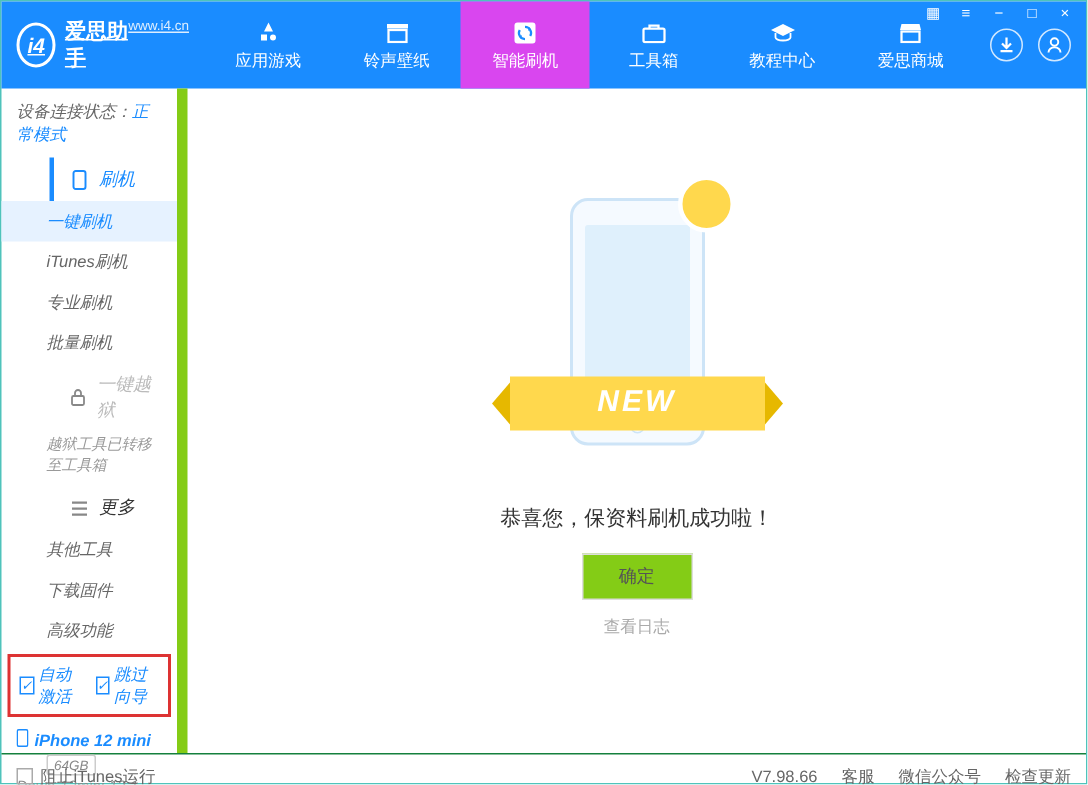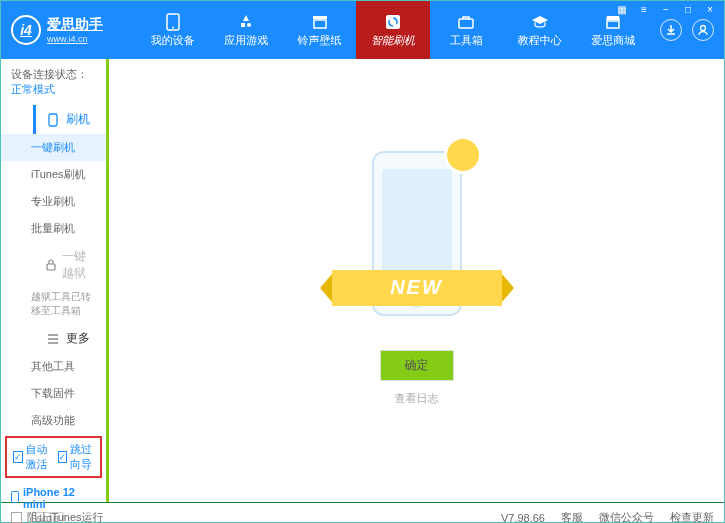--- a/index.html
+++ b/index.html
@@ -3,35 +3,35 @@
 <meta charset="utf-8">
 <style>
 * { margin: 0; padding: 0; box-sizing: border-box; }
 body { font-family: "Microsoft YaHei", Arial, sans-serif; font-size: 12px; color: #333; background: #fff; width: 725px; height: 523px; overflow: hidden; position: relative; }
 .outer-border { border: 1px solid #4fc3bb; width: 725px; height: 523px; }
 
 
 .header { background: #1a8cff; height: 58px; display: flex; align-items: stretch; color: #fff; }
 .logo-area { display: flex; align-items: center; padding: 0 10px; gap: 6px; width: 135px; text-decoration: underline; }
 .logo-circle { width: 30px; height: 30px; border: 2px solid #fff; border-radius: 50%; display: flex; align-items: center; justify-content: center; font-weight: bold; font-style: italic; font-size: 14px; }
-.logo-text { display: flex; flex-direction: column; }
+.logo-text { display: flex; flex-direction: row; }
 .logo-title { font-size: 14px; font-weight: bold; }
 .logo-sub { font-size: 9px; opacity: 0.85; }
 .nav { display: flex; flex: 1; }
 .nav-item { flex: 1; display: flex; flex-direction: column; align-items: center; justify-content: center; gap: 2px; cursor: pointer; font-size: 11px; }
-.nav-item.active { background: #b91c1c; font-style: italic; }
+.nav-item.active { background: #d946ef; }
 .nav-icon-box { width: 18px; height: 18px; display: flex; align-items: center; justify-content: center; }
 .header-right { display: flex; align-items: center; padding: 0 10px; gap: 10px; }
 .circle-btn { width: 22px; height: 22px; border: 1.5px solid rgba(255,255,255,0.8); border-radius: 50%; display: flex; align-items: center; justify-content: center; cursor: pointer; }
 .win-controls { position: absolute; top: 2px; right: 6px; display: flex; gap: 4px; font-size: 10px; color: #fff; }
 .win-btn { width: 18px; height: 14px; display: flex; align-items: center; justify-content: center; cursor: pointer; }
 
 
 .body { display: flex; height: 443px; }
-.sidebar { width: 108px; border-right: 3px solid #84cc16; display: flex; flex-direction: column; }
+.sidebar { width: 124px; border-right: 7px solid #84cc16; display: flex; flex-direction: column; font-style: italic; }
 .status-row { padding: 8px 10px; font-size: 11px; color: #666; }
 .status-val { color: #1a8cff; }
 .sb-section { }
 .sb-header { display: flex; align-items: center; gap: 6px; padding: 6px 10px; color: #333; font-size: 12px; border-left: 3px solid transparent; margin-left: 32px; }
 .sb-header.active-h { border-left-color: #1a8cff; color: #1a8cff; }
 .sb-icon { width: 14px; height: 14px; display: flex; align-items: center; justify-content: center; color: #888; }
 .sb-icon.blue { color: #1a8cff; }
 .sb-items { }
 .sb-item { padding: 6px 10px 6px 30px; font-size: 11px; color: #666; cursor: pointer; }
 .sb-item.active { background: #e6f2ff; color: #1a8cff; }
@@ -80,29 +80,20 @@
     <div class="logo-area">
       <div class="logo-circle">i4</div>
       <div class="logo-text">
         <div class="logo-title">爱思助手</div>
         <div class="logo-sub">www.i4.cn</div>
       </div>
     </div>
     <div class="nav">
       <div class="nav-item">
         <div class="nav-icon-box">
-            <svg width="14" height="18" viewBox="0 0 14 18">
-              <rect x="1" y="1" width="12" height="16" rx="2" fill="none" stroke="#fff" stroke-width="1.5"></rect>
-              <circle cx="7" cy="14.5" r="1" fill="#fff"></circle>
-            </svg>
-          </div>
-        <span>我的设备</span>
-      </div>
-      <div class="nav-item">
-        <div class="nav-icon-box">
             <svg width="16" height="16" viewBox="0 0 16 16">
               <path d="M8 1 L11 7 L5 7 Z M3 9h4v4H3z M9 11a2 2 0 104 0 2 2 0 00-4 0z" fill="#fff"></path>
             </svg>
           </div>
         <span>应用游戏</span>
       </div>
       <div class="nav-item">
         <div class="nav-icon-box">
             <svg width="16" height="14" viewBox="0 0 16 14">
               <rect x="1" y="1" width="14" height="3" fill="#fff"></rect>
@@ -243,20 +234,21 @@
 
     <div class="main">
       <div class="phone-illus">
         <div class="phone-body">
           <div class="phone-screen"></div>
           <div class="phone-home"></div>
         </div>
         <div class="badge-circle"></div>
         <div class="new-ribbon">NEW</div>
       </div>
+      <div class="success-text">恭喜您，保资料刷机成功啦！</div>
       <button class="confirm-btn">确定</button>
       <div class="log-link">查看日志</div>
     </div>
   </div>
 
   <div class="footer">
     <div class="footer-left">
       <label style="display:flex;align-items:center;gap:5px;">
           <span class="chk-empty"></span>
           <span>阻止iTunes运行</span>

